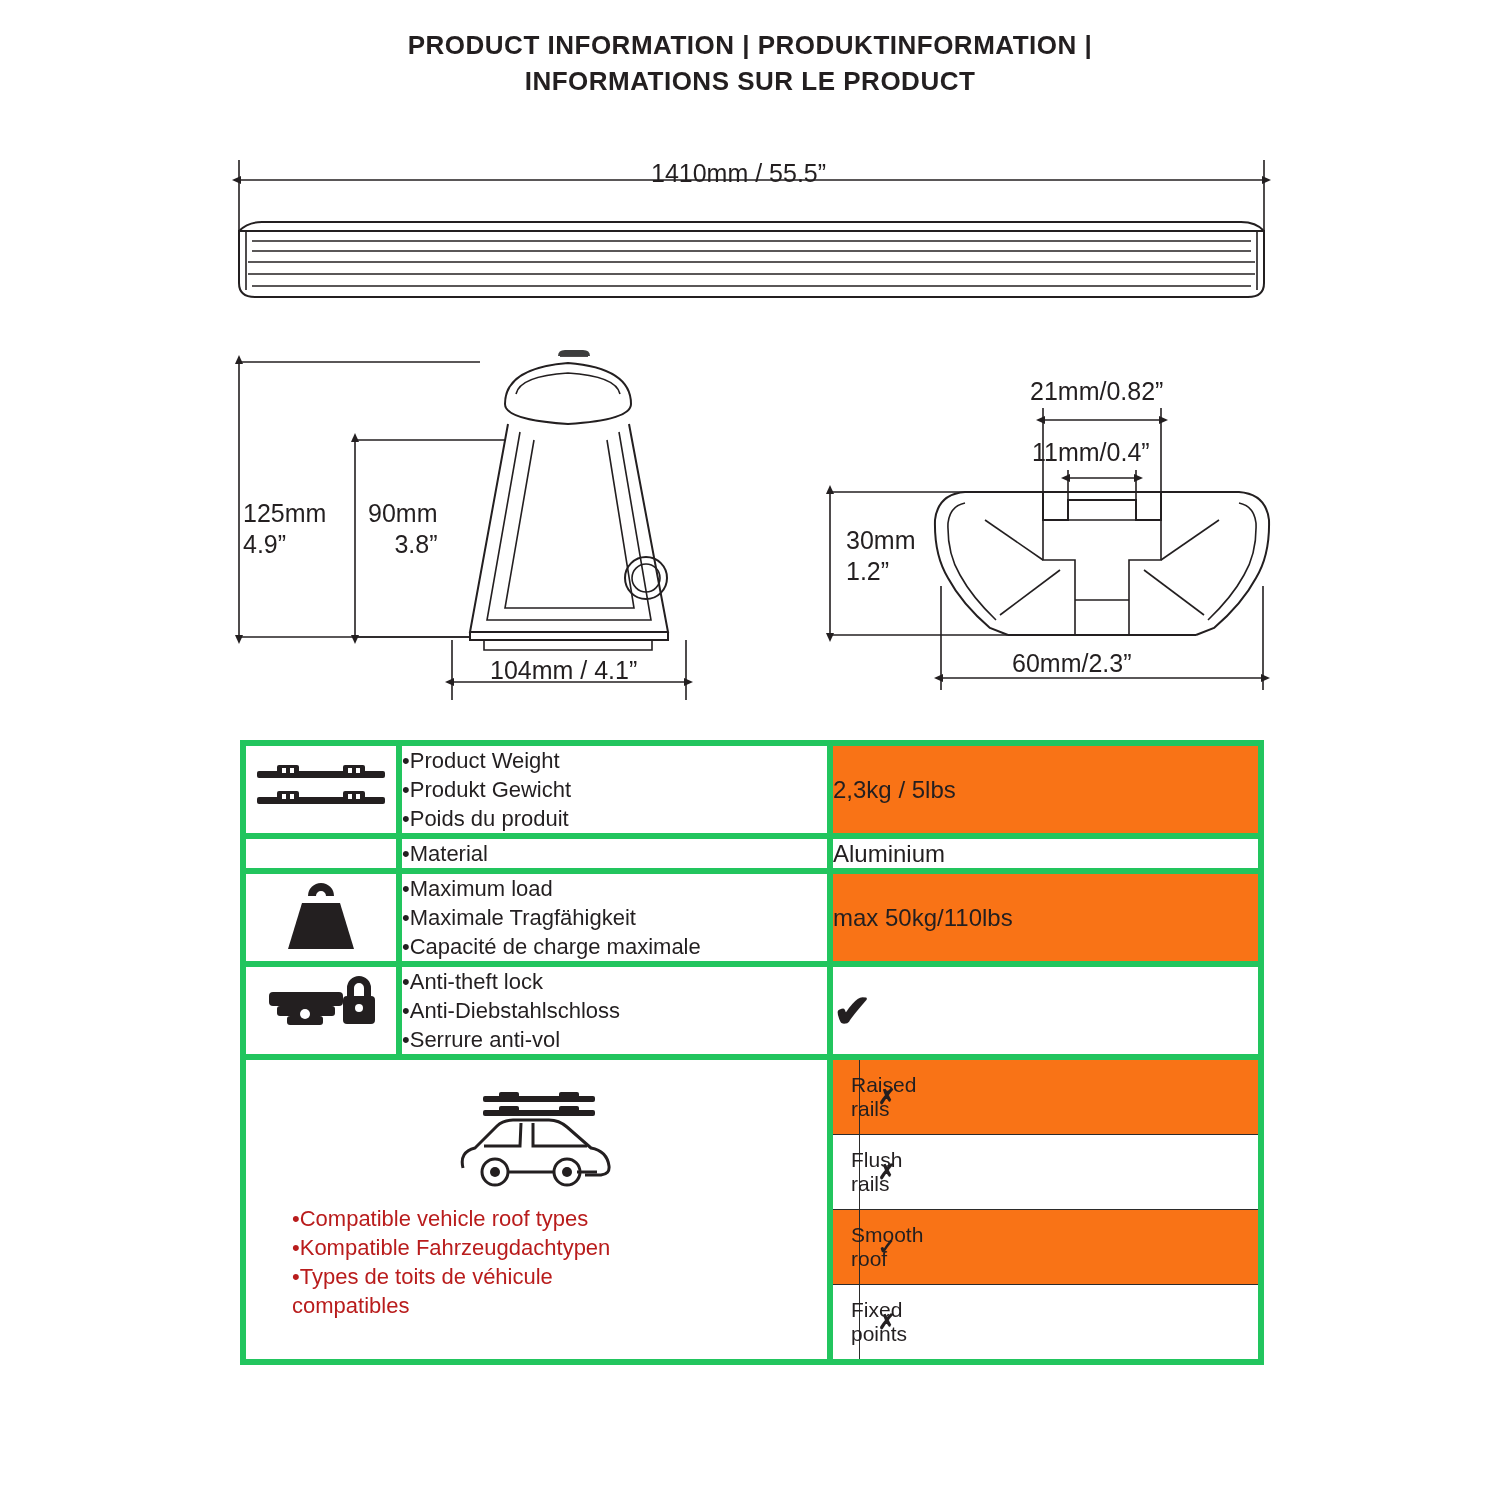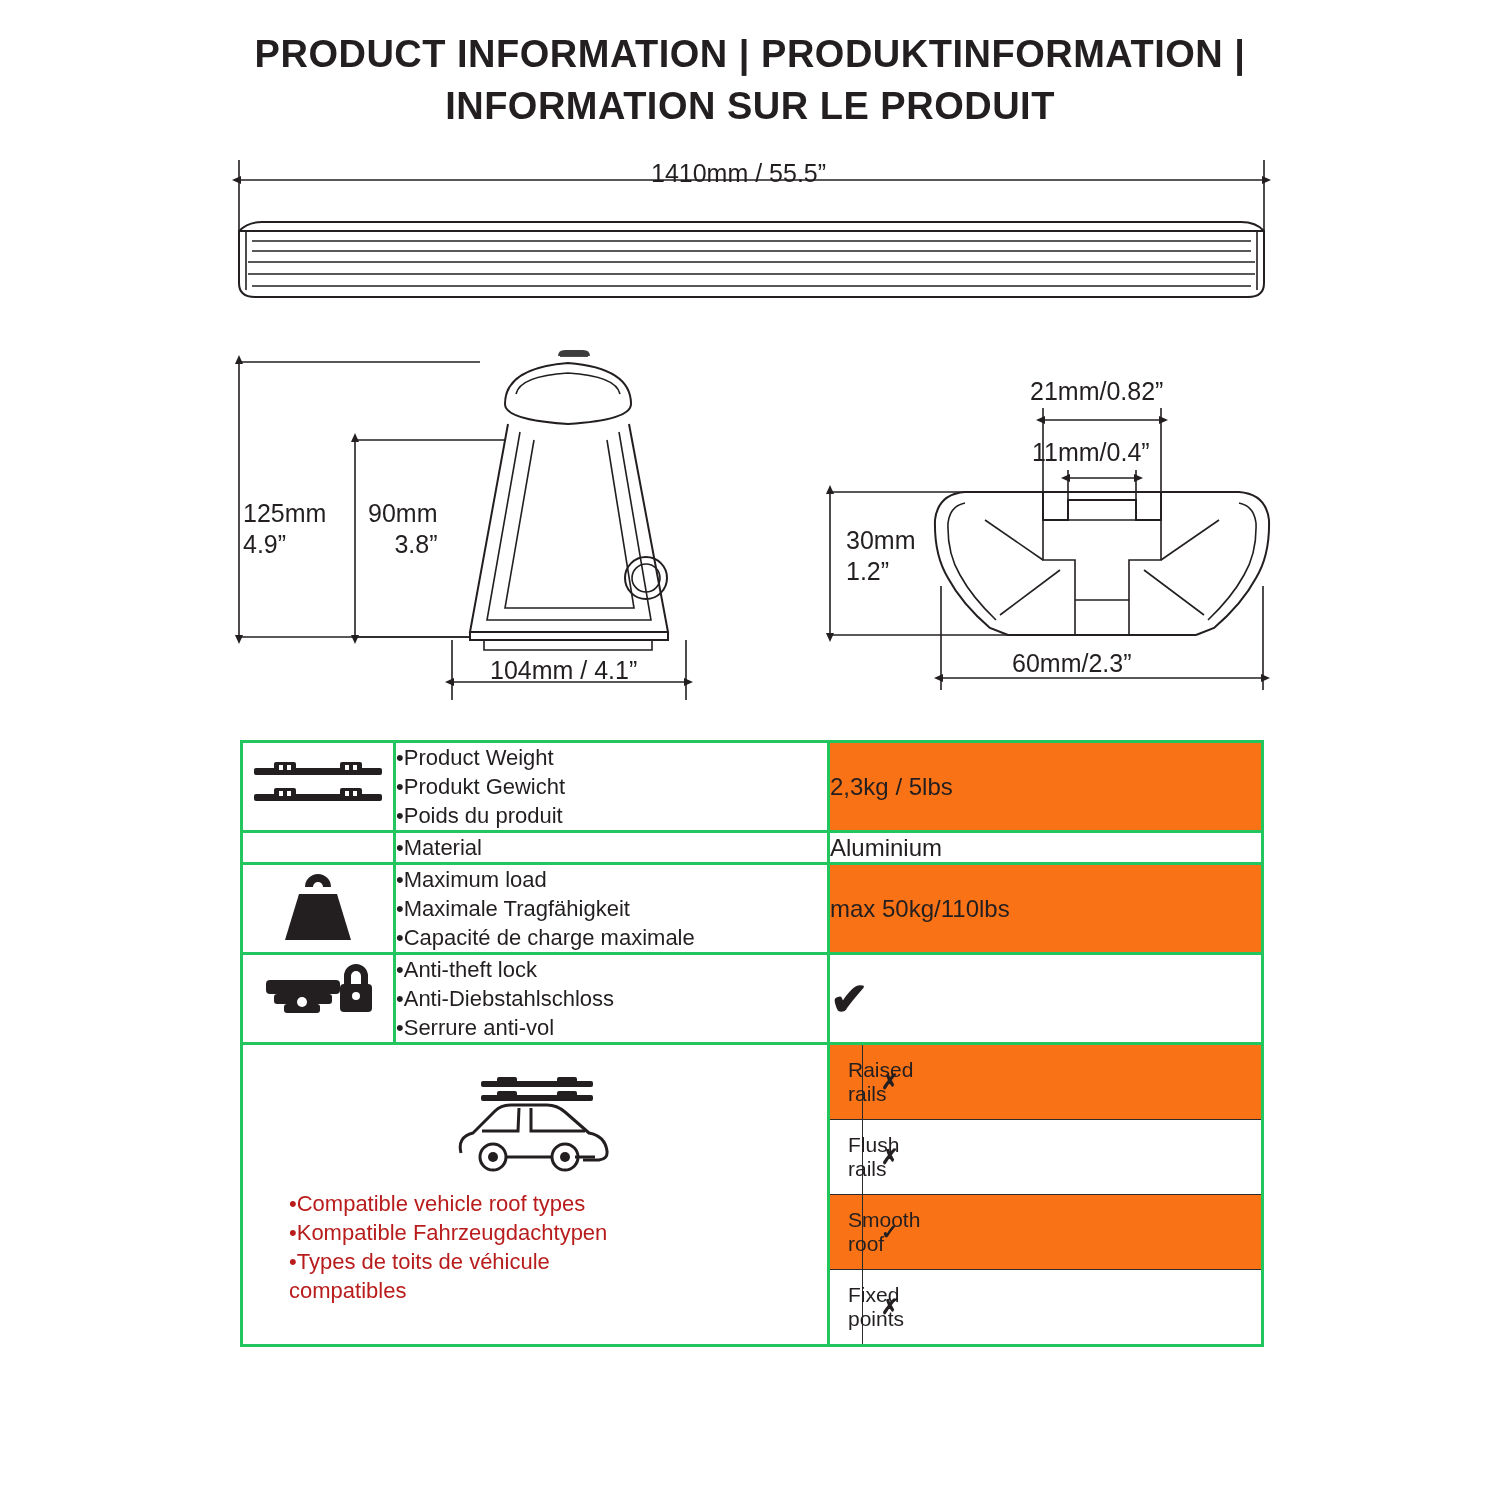--- a/index.html
+++ b/index.html
@@ -23,21 +23,21 @@
 
   
   .title-block {
     position: absolute;
     top: 28px;
     left: 0;
     width: 1500px;
     text-align: center;
   }
   .title-line {
-    font-size: 38px;
+    font-size: 26px;
     font-weight: bold;
     letter-spacing: 0.5px;
     line-height: 1.38;
     color: #231f20;
   }
 
   
   .dim {
     position: absolute;
     font-size: 25px;
@@ -60,21 +60,21 @@
   .spec-table {
     position: absolute;
     left: 240px;
     top: 740px;
     width: 1024px;
     border: 2px solid #2b2b2b;
     border-collapse: collapse;
     table-layout: fixed;
   }
   .spec-table td {
-    border: 3px solid #22c55e;
+    border: 6px solid #22c55e;
     vertical-align: middle;
     padding: 0;
   }
   .cell-icon {
     width: 150px;
     text-align: center;
     padding: 8px 0;
   }
   .cell-label {
     padding: 10px 8px 10px 4px;
@@ -140,21 +140,21 @@
   }
   .logo .c { color: #d0222a; }
 </style>
 </head>
 <body>
 
 <div class="page">
 
   <div class="title-block">
     <div class="title-line">PRODUCT INFORMATION | PRODUKTINFORMATION |</div>
-    <div class="title-line">INFORMATION SUR LE PRODUIT</div>
+    <div class="title-line">INFORMATIONS SUR LE PRODUCT</div>
   </div>
 
   <svg class="layer" viewBox="0 0 1500 1500">
     <defs>
       <marker id="arrL" markerWidth="12" markerHeight="12" refX="10" refY="5" orient="auto" markerUnits="userSpaceOnUse">
         <path d="M10,1 L1,5 L10,9 z" fill="#231f20"></path>
       </marker>
       <marker id="arrR" markerWidth="12" markerHeight="12" refX="2" refY="5" orient="auto" markerUnits="userSpaceOnUse">
         <path d="M2,1 L11,5 L2,9 z" fill="#231f20"></path>
       </marker>

